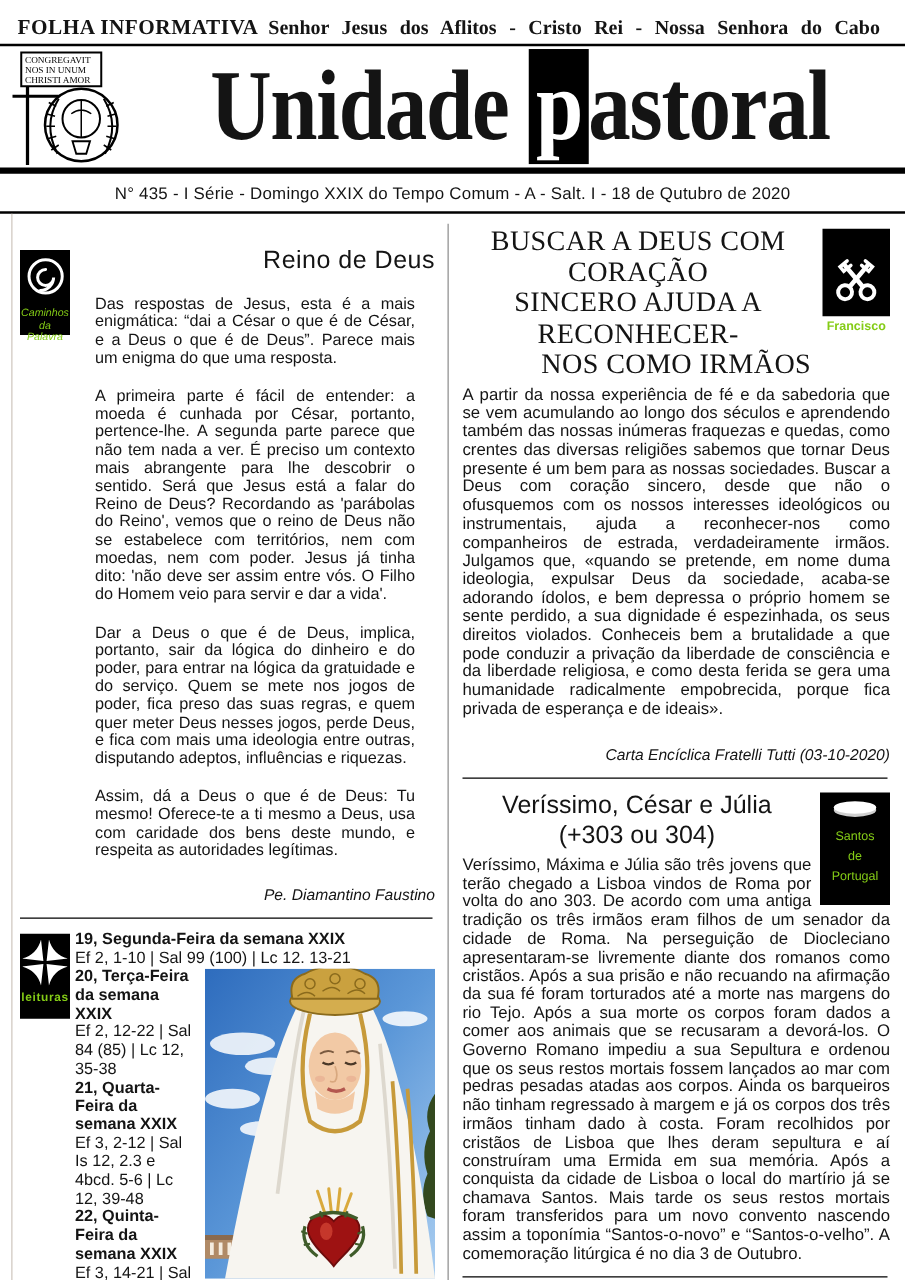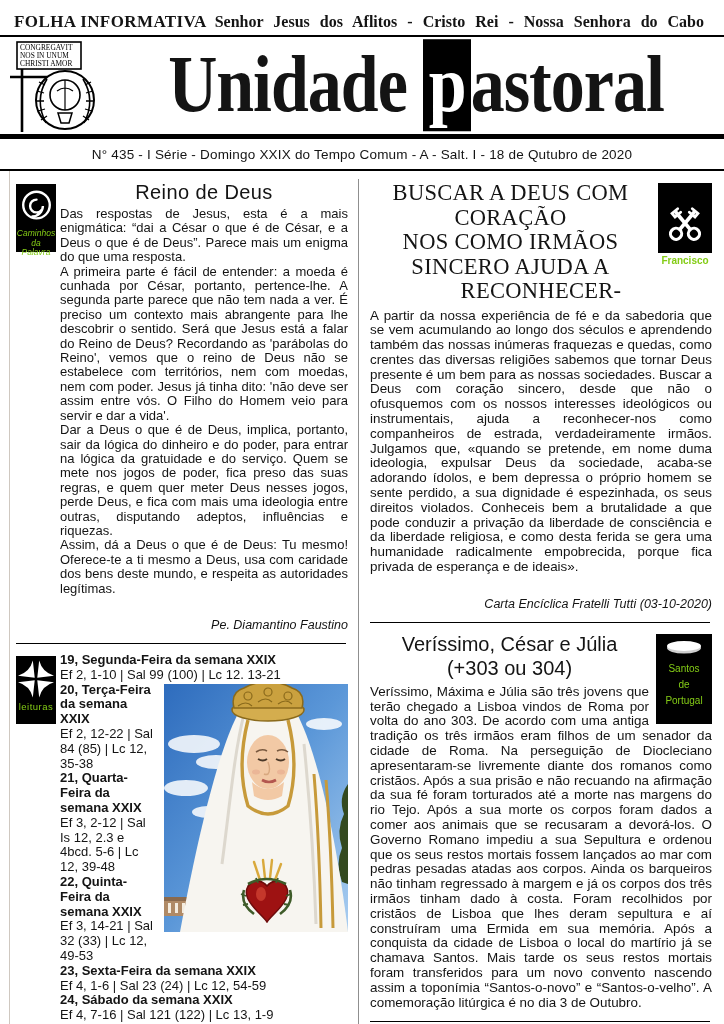--- a/index.html
+++ b/index.html
@@ -30,31 +30,31 @@
   .left-col{width:352px;box-sizing:border-box;padding:2px 4px 0 16px;}
   .col-divider{width:1px;background:#8f8f8f;margin:0 9px 6px 6px;}
   .right-col{flex:1;box-sizing:border-box;padding:2px 12px 0 2px;}
 
   
   .badge{background:#000;color:#84cc16;text-align:center;box-sizing:border-box;
          display:flex;flex-direction:column;align-items:center;justify-content:flex-start;}
   .badge .lbl{font-size:8.5px;line-height:9.5px;font-style:italic;}
   .badge-cp{position:absolute;left:0;top:3px;width:40px;height:68px;padding-top:3px;}
   .badge-lei{position:absolute;left:0;top:3px;width:40px;height:68px;padding-top:4px;}
-  .badge-lei .lbl{font-style:normal;font-size:9.5px;letter-spacing:.5px;}
+  .badge-lei .lbl{font-style:normal;font-size:9.5px;letter-spacing:.5px;font-weight:bold;}
   .badge-fr{float:right;width:54px;height:70px;margin:2px 0 4px 7px;padding-top:16px;position:relative;}
   .badge-fr .lbl{font-size:10px;font-weight:bold;font-style:normal;margin-top:1px;}
   .badge-sp{float:right;width:56px;height:90px;margin:2px 0 2px 7px;padding-top:5px;}
   .badge-sp .lbl{font-size:10px;line-height:12px;font-style:normal;margin-top:4px;}
 
   
   .reino{position:relative;padding-left:44px;}
-  .article-title{text-align:center;font-size:20px;font-weight:normal;
-                 letter-spacing:.4px;margin:0 0 3px;}
-  .bodytext p{margin:0;text-align:justify;font-size:13px;line-height:14.4px;}
+  .article-title{text-align:right;font-size:20px;font-weight:normal;
+                 letter-spacing:.4px;margin:16px 0 3px;}
+  .bodytext p{margin:16px;text-align:justify;font-size:13px;line-height:14.4px;}
   .sig{text-align:right;font-style:italic;font-size:12.5px;margin-top:22px;}
 
   .rule{border:none;border-top:1.5px solid #000;margin:11px 2px 9px 0;}
 
   .leituras{position:relative;padding-left:44px;}
   .r-day{font-weight:bold;font-size:13px;line-height:14.8px;}
   .r-refs{font-size:13px;line-height:14.8px;}
   .statue{float:right;width:184px;height:248px;margin:1px 0 4px 7px;}
 
   
@@ -267,22 +267,22 @@
                 <path d="M31 8 h-8 v5 h3 M31 13 h-3" stroke-width="3"></path>
                 <circle cx="27" cy="40" r="6" stroke-width="3.4"></circle>
               </g>
             </g>
           </svg>
         </span>
         <span class="lbl">Francisco</span>
       </div>
       <div class="buscar-title">
         <div>BUSCAR A DEUS COM CORAÇÃO</div>
+        <div>SINCERO AJUDA A RECONHECER-</div>
         <div>NOS COMO  IRMÃOS</div>
-        <div>SINCERO AJUDA A RECONHECER-</div>
       </div>
       <div class="rbody">A partir da nossa experiência de fé e da sabedoria que se vem acumulando ao longo dos séculos e aprendendo também das nossas inúmeras fraquezas e quedas, como crentes das diversas religiões sabemos que tornar Deus presente é um bem para as nossas sociedades. Buscar a Deus com coração sincero, desde que não o ofusquemos com os nossos interesses ideológicos ou instrumentais, ajuda a reconhecer-nos como companheiros de estrada, verdadeiramente irmãos. Julgamos que, «quando se pretende, em nome duma ideologia, expulsar Deus da sociedade, acaba-se adorando ídolos, e bem depressa o próprio homem se sente perdido, a sua dignidade é espezinhada, os seus direitos violados. Conheceis bem a brutalidade a que pode conduzir a privação da liberdade de consciência e da liberdade religiosa, e como desta ferida se gera uma humanidade radicalmente empobrecida, porque fica privada de esperança e de ideais».</div>
       <div class="sig">Carta Encíclica Fratelli Tutti (03-10-2020)</div>
     </div>
 
     <hr class="rule">
 
     <div>
       <div class="badge badge-sp">
         <span>

